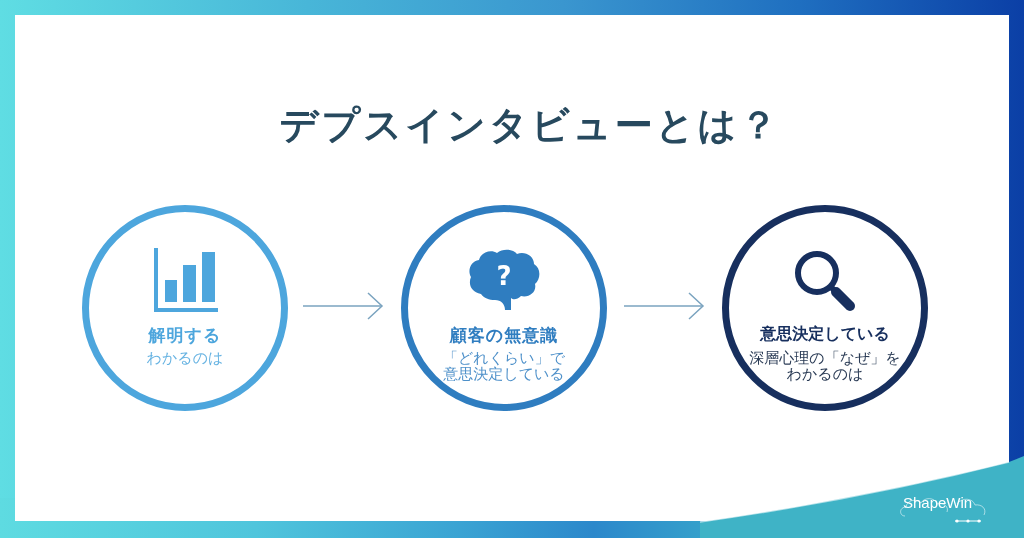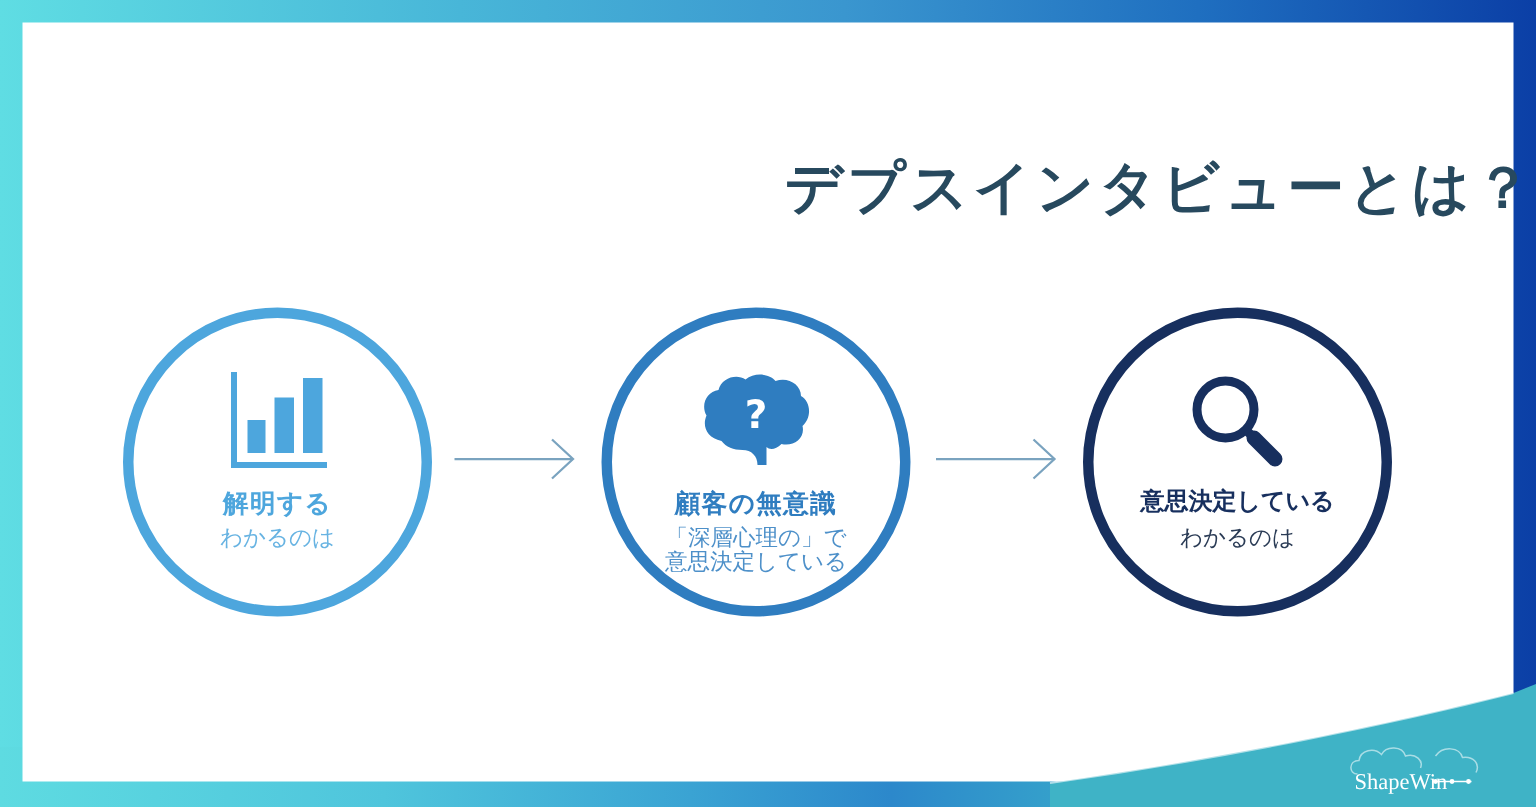--- a/index.html
+++ b/index.html
@@ -14,21 +14,21 @@
     .bg-bottom {
       position: absolute; left: 0; right: 0; bottom: 0; height: 40px;
       background: linear-gradient(90deg, #5edbe1 0%, #4fc5dc 25%, #3aa3d3 45%, #2c88cb 58%, #3aaecb 75%, #40b8c8 100%);
     }
     .panel {
       position: absolute; left: 15px; top: 15px; width: 994px; height: 506px;
       background: #ffffff;
     }
     .wave { position: absolute; left: 0; top: 0; width: 1024px; height: 538px; pointer-events: none; }
     .title {
-      position: absolute; left: 0; right: 0; top: 100px; text-align: right;
+      position: absolute; left: 0; right: 0; top: 100px; text-align: center;
       font-size: 38px; font-weight: bold; color: #27495e; letter-spacing: 3px; padding-left: 36px;
     }
     .step {
       position: absolute; top: 205px; width: 192px; height: 192px;
       border-radius: 50%; border-width: 7px; border-style: solid;
       background: #fff; text-align: center;
     }
     .step-1 { left: 82px; border-color: #4da6dd; color: #4da6dd; }
     .step-2 { left: 401px; border-color: #2f7dc0; color: #2f7dc0; }
     .step-3 { left: 722px; border-color: #172f5e; color: #172f5e; }
@@ -43,22 +43,22 @@
       font-size: 15px; line-height: 16px; color: inherit; opacity: 0.85;
     }
     .step-3 .desc { color: #2a3b55; opacity: 1; }
     .arrow { position: absolute; top: 292px; width: 84px; height: 28px; }
     .arrow-1 { left: 302px; }
     .arrow-2 { left: 623px; }
     .logo {
       position: absolute; left: 897px; top: 494px; width: 100px; height: 32px;
     }
     .logo-text {
-      position: absolute; left: 6px; top: 20px; color: #ffffff; font-size: 15px;
-      font-family: Liberation Serif, serif; letter-spacing: 0px;
+      position: absolute; left: 6px; top: 0; color: #ffffff; font-size: 15px;
+      font-family: Liberation Sans, sans-serif; letter-spacing: 0px;
     }
   </style>
 </head>
 <body>
 
 <div class="bg"></div>
 <div class="bg-bottom"></div>
 <div class="panel"></div>
 
 <svg class="wave" viewBox="0 0 1024 538">
@@ -91,40 +91,41 @@
 
 <div class="step step-2">
   <div class="icon">
     <svg width="74" height="64" viewBox="0 0 74 64">
       <path d="M14 46 C4 44 1 36 4 29 C0 22 4 13 12 12 C14 4 24 1 30 5 C36 0 46 1 50 6 C58 3 67 8 67 16 C74 20 74 31 68 36 C70 44 62 50 54 48 C50 52 46 52 44 50 L44 62 L38 62 C38 56 34 52 28 52 C22 52 17 50 14 46 Z" fill="#2f7dc0"></path>
       <text x="37" y="37" text-anchor="middle" font-family="DejaVu Sans, sans-serif" font-weight="bold" font-size="26" fill="#ffffff">?</text>
     </svg>
   </div>
   <div class="label">顧客の無意識</div>
   <div class="desc">
-    <div>「深層心理の」で</div>
+    <div>「どれくらい」で</div>
     <div>意思決定している</div>
   </div>
 </div>
 
 <svg class="arrow arrow-2" viewBox="0 0 84 28">
   <line x1="1" y1="14" x2="80" y2="14" stroke="#7aa3bf" stroke-width="1.5"></line>
   <polyline points="66,1 80,14 66,27" fill="none" stroke="#7aa3bf" stroke-width="1.5"></polyline>
 </svg>
 
 <div class="step step-3">
   <div class="icon">
     <svg width="70" height="64" viewBox="0 0 70 64">
       <circle cx="27" cy="25" r="19" fill="none" stroke="#172f5e" stroke-width="6"></circle>
       <line x1="41" y1="39" x2="46" y2="44" stroke="#172f5e" stroke-width="6"></line>
       <line x1="46" y1="44" x2="60" y2="58" stroke="#172f5e" stroke-width="10" stroke-linecap="round"></line>
     </svg>
   </div>
   <div class="label">意思決定している</div>
   <div class="desc">
+    <div>深層心理の「なぜ」を</div>
     <div>わかるのは</div>
   </div>
 </div>
 
 <div class="logo">
   <svg width="100" height="32" viewBox="0 0 100 32" style="position:absolute;left:0;top:0;">
     <path d="M8 22 C2 22 2 13 9 13 C10 6 19 4 24 9 C27 3 38 3 40 10 C47 8 52 13 50 18" fill="none" stroke="#ffffff" stroke-width="1" opacity="0.55"></path>
     <path d="M60 10 C65 3 76 4 78 11 C85 10 90 15 87 21" fill="none" stroke="#ffffff" stroke-width="1" opacity="0.55"></path>
     <line x1="58" y1="27" x2="84" y2="27" stroke="#ffffff" stroke-width="1"></line>
     <circle cx="60" cy="27" r="1.6" fill="#ffffff"></circle>

